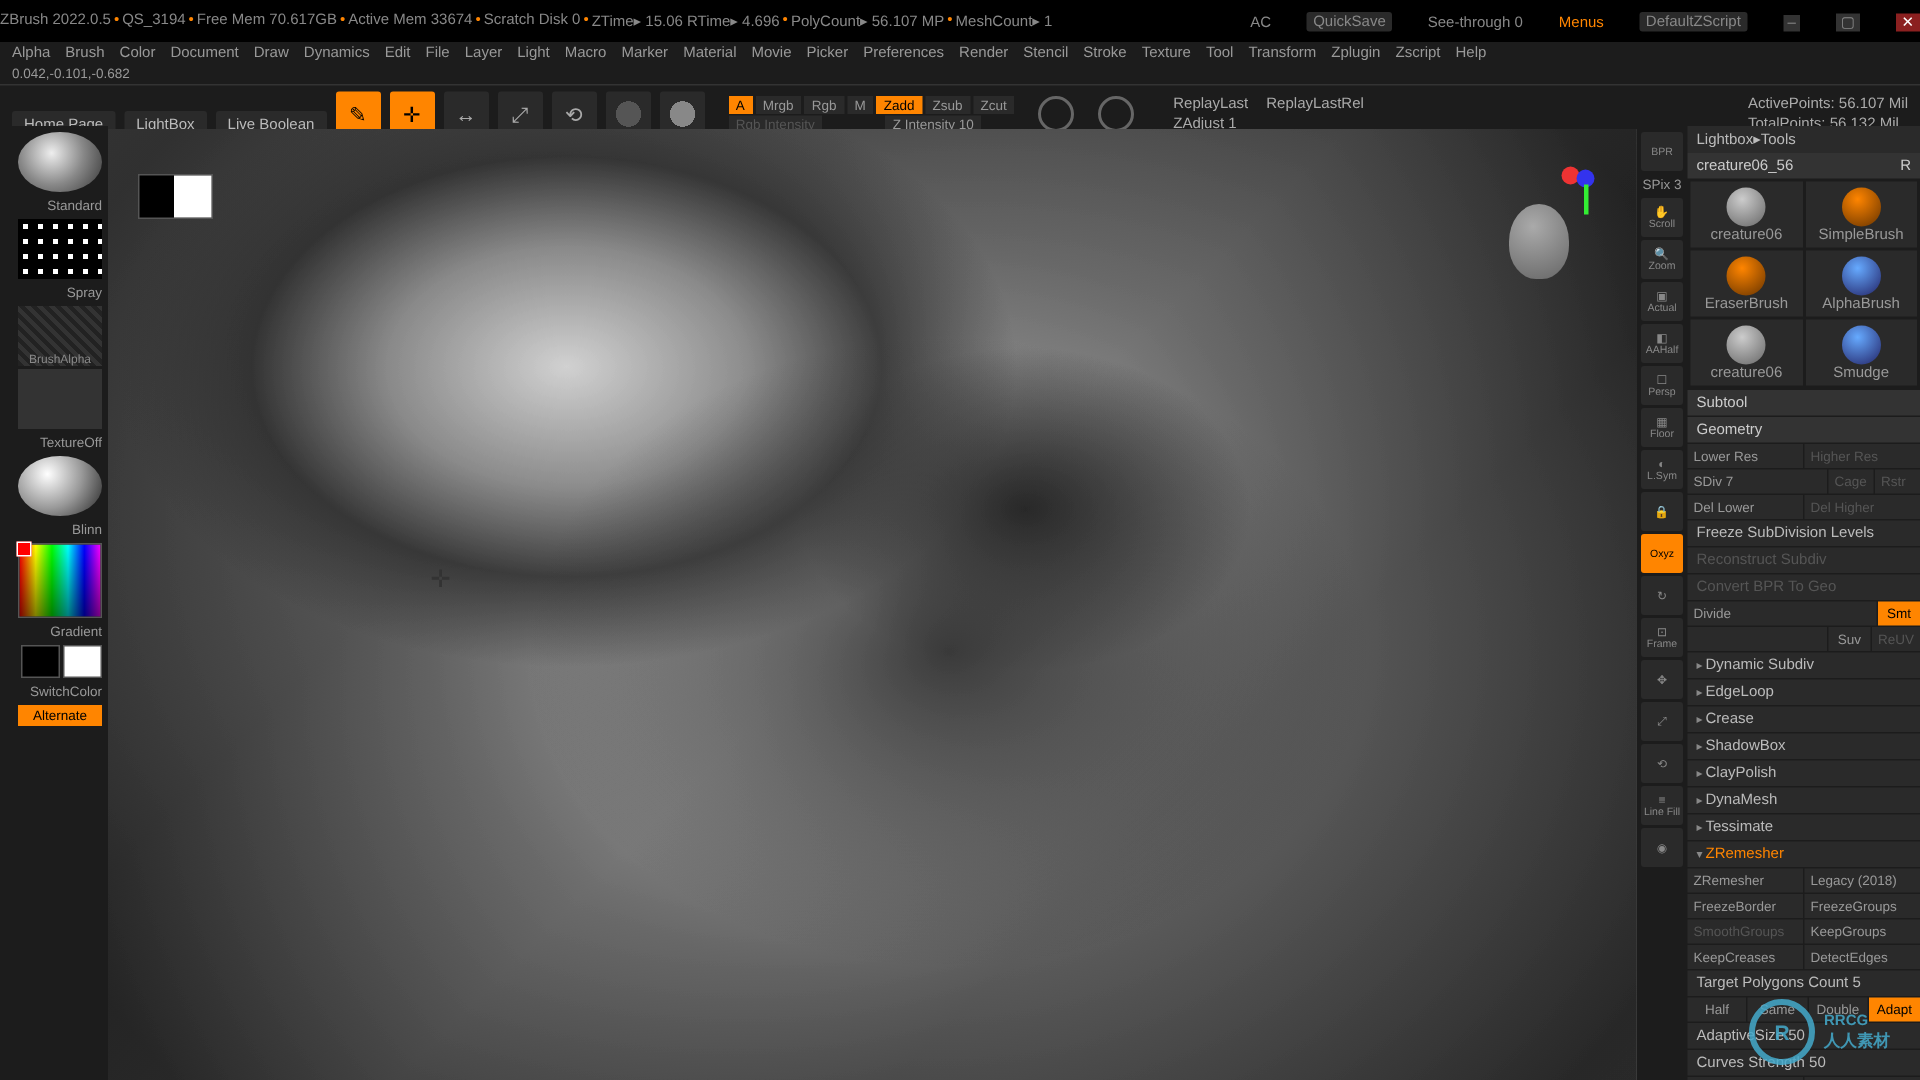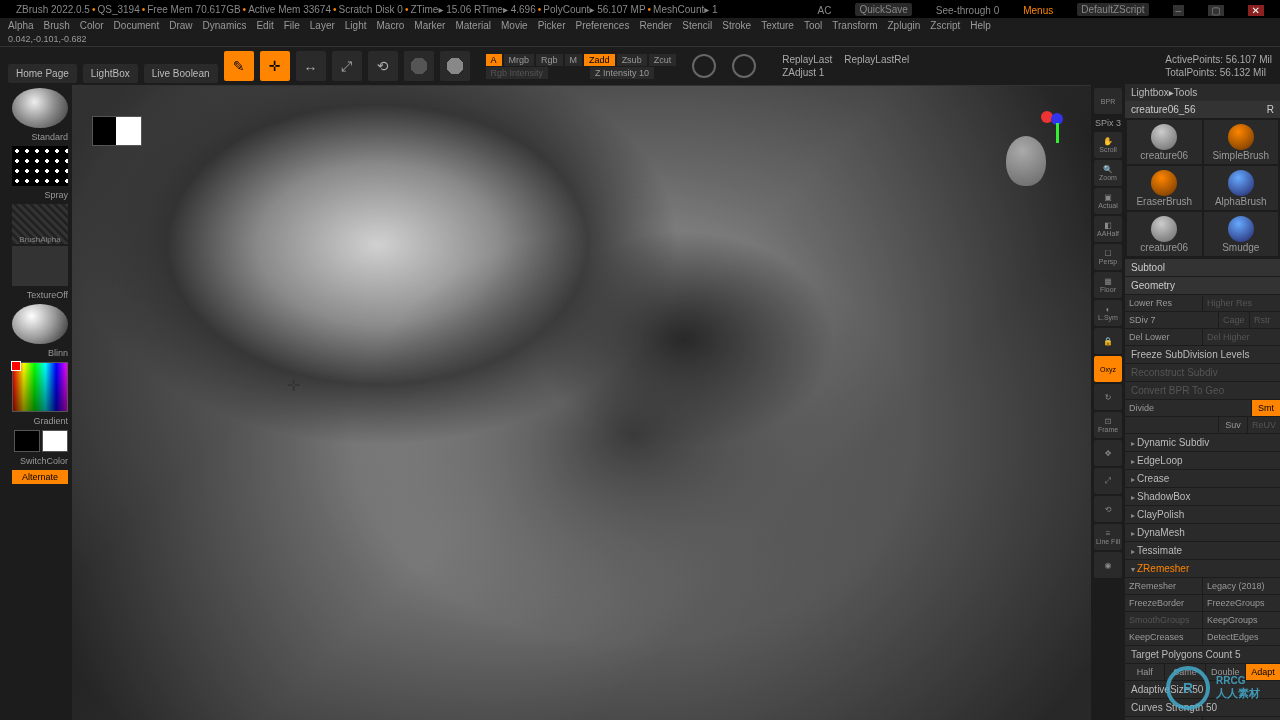--- a/index.html
+++ b/index.html
@@ -1,19 +1,19 @@
 <!DOCTYPE html>
 <html><head>
 <meta charset="utf-8">
 <style>
 * { margin: 0; padding: 0; box-sizing: border-box; font-family: Arial, sans-serif; font-size: 10px; user-select: none; }
 body { background: #1c1c1c; color: #aaa; width: 1280px; height: 720px; overflow: hidden; position: relative; }
 
 
-.titlebar { height: 18px; background: #000; display: flex; align-items: center; padding: 0 16px; font-size: 9px; color: #888; }
+.titlebar { height: 28px; background: #000; display: flex; align-items: center; padding: 0 0; font-size: 9px; color: #888; }
 .titlebar .info { flex: 1; display: flex; gap: 2px; }
 .titlebar .info span.sep { color: #ff8500; }
 .titlebar .right { display: flex; gap: 24px; align-items: flex-end; }
 .titlebar .right .orange { color: #ff8500; }
 .titlebar .right .box { background: #2a2a2a; padding: 1px 4px; border-radius: 2px; }
 .titlebar .close { background: #8b2020; color: #fff; padding: 0 4px; }
 .titlebar .min { background: #333; padding: 0 3px; }
 
 
 .menubar { height: 14px; background: #1c1c1c; display: flex; gap: 10px; padding: 0 8px; align-items: center; font-size: 9px; color: #999; text-align: center; }

